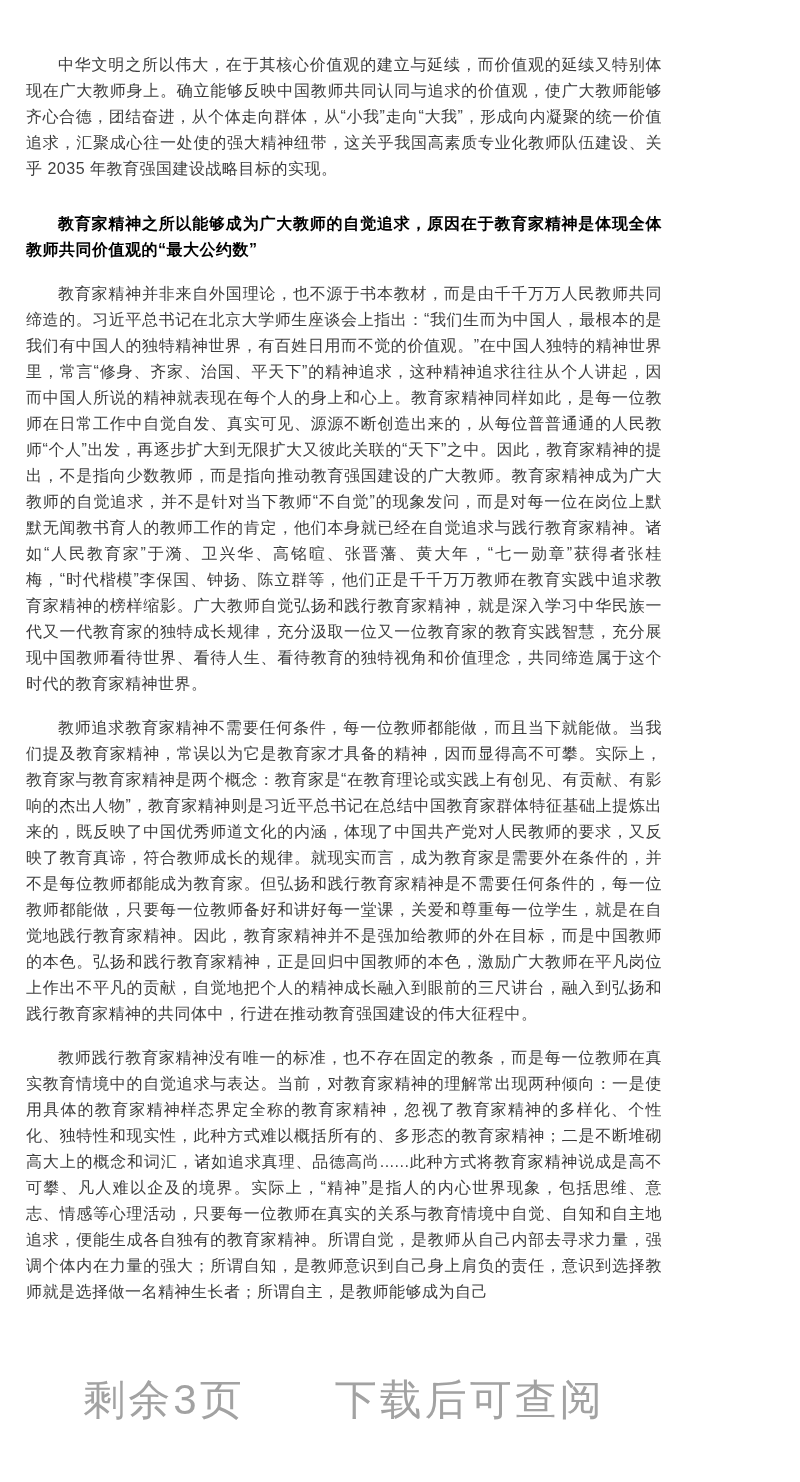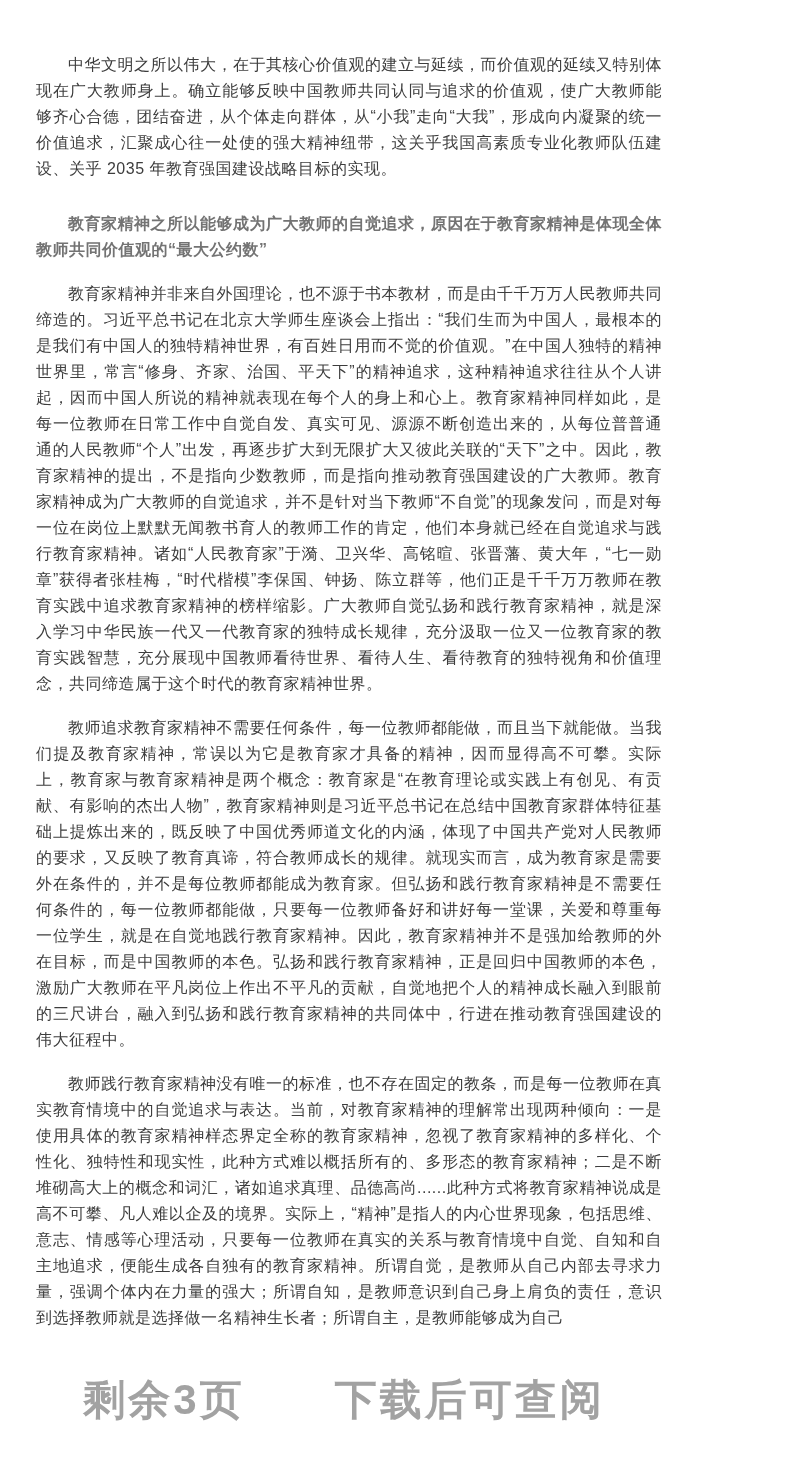--- a/index.html
+++ b/index.html
@@ -10,46 +10,46 @@
   }
   body {
     width: 800px;
     height: 1482px;
     overflow: hidden;
     font-family: "Liberation Sans", "DejaVu Sans", sans-serif;
   }
   .page {
     width: 688px;
     height: 1482px;
-    padding: 52px 26px 0 36px;
+    padding: 52px 26px 0 26px;
     background: #ffffff;
     position: relative;
   }
   .para {
     font-size: 16px;
     line-height: 26px;
     text-align: justify;
     text-indent: 2em;
     color: #3d3d3d;
     margin: 0 0 18px 0;
     letter-spacing: 0.5px;
   }
   .para.bold {
     font-weight: bold;
-    color: #737373;
+    color: #000000;
     margin-top: 29px;
   }
   .footer-notice {
     position: absolute;
     left: 0;
     right: 0;
     top: 1372px;
     text-align: center;
     font-size: 42px;
-    font-weight: bold;
+    font-weight: normal;
     color: #a2a2a2;
     letter-spacing: 3px;
   }
 </style>
 </head>
 <body>
 
 <div class="page">
   <p class="para">中华文明之所以伟大，在于其核心价值观的建立与延续，而价值观的延续又特别体现在广大教师身上。确立能够反映中国教师共同认同与追求的价值观，使广大教师能够齐心合德，团结奋进，从个体走向群体，从“小我”走向“大我”，形成向内凝聚的统一价值追求，汇聚成心往一处使的强大精神纽带，这关乎我国高素质专业化教师队伍建设、关乎 2035 年教育强国建设战略目标的实现。</p>
   <p class="para bold">教育家精神之所以能够成为广大教师的自觉追求，原因在于教育家精神是体现全体教师共同价值观的“最大公约数”</p>

